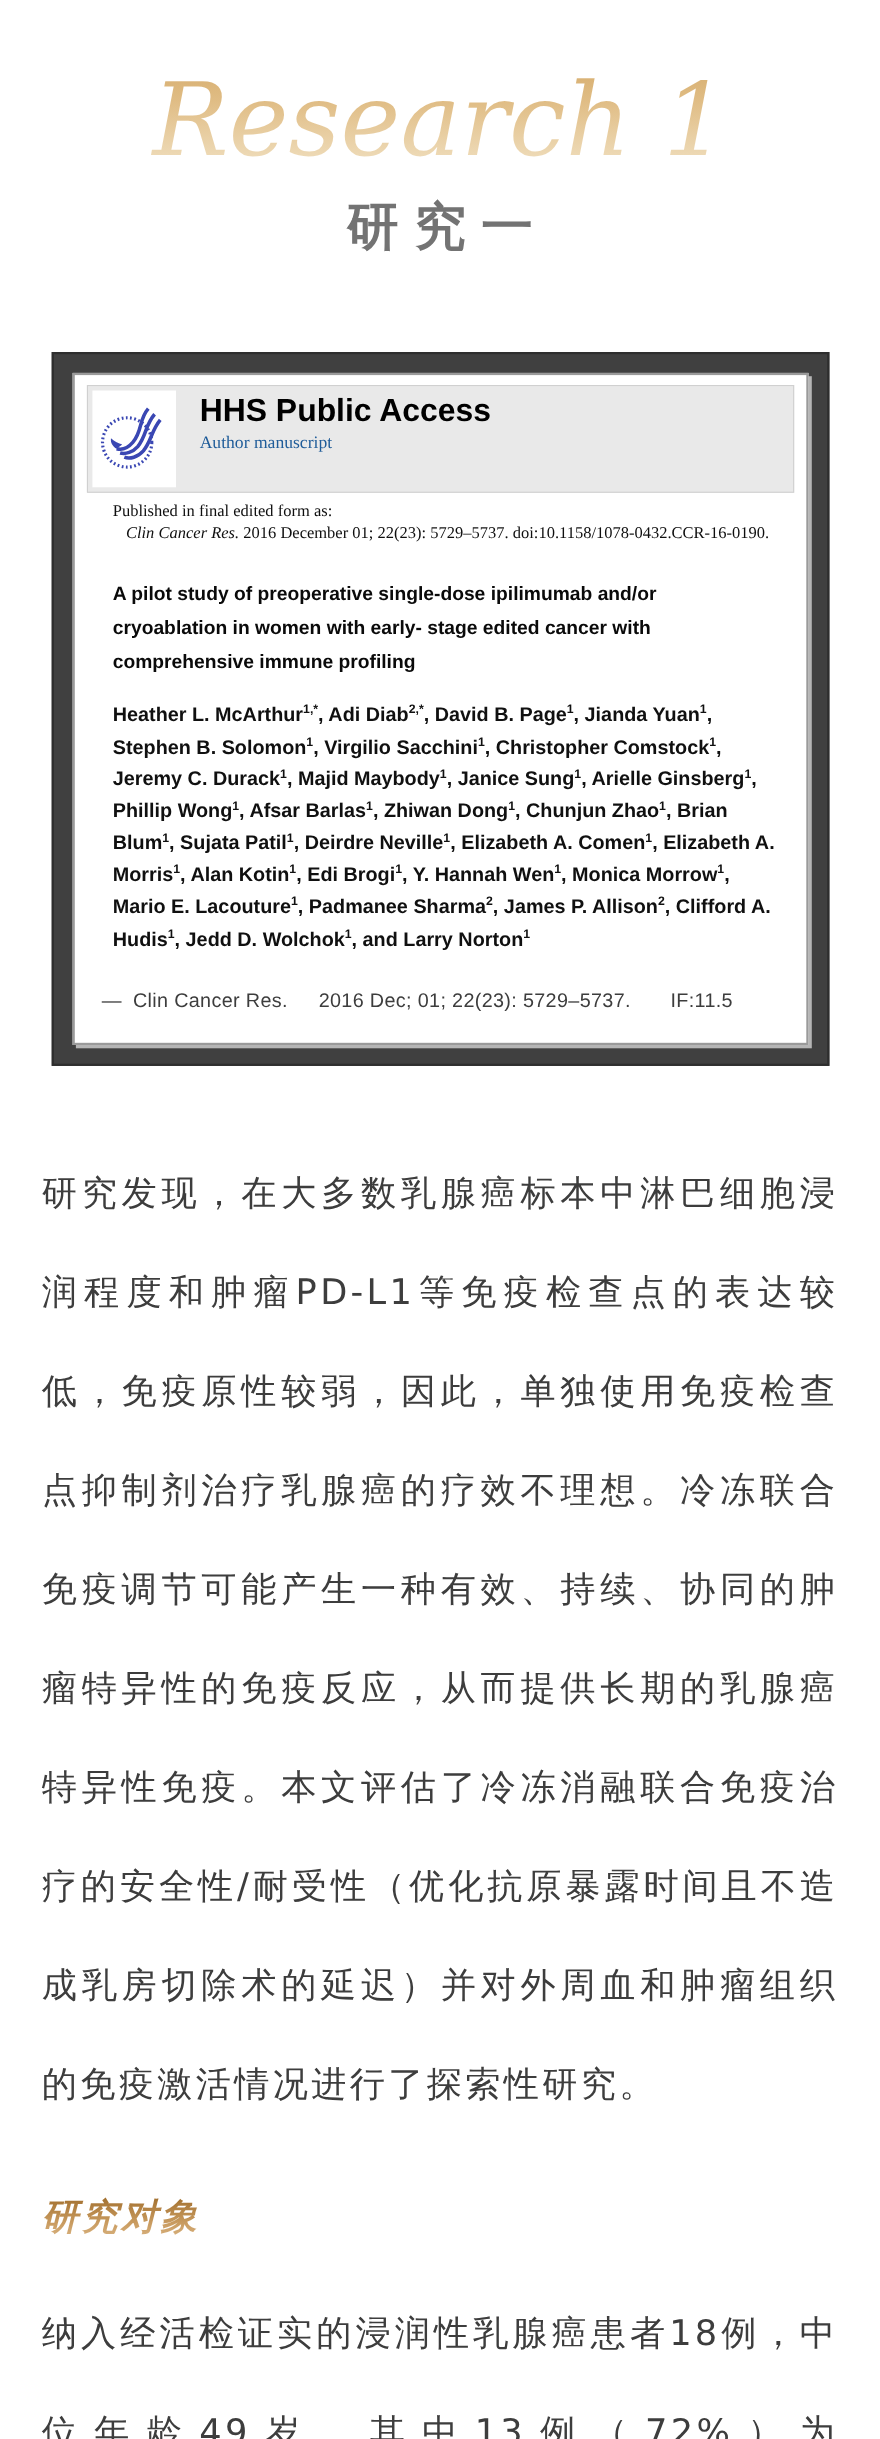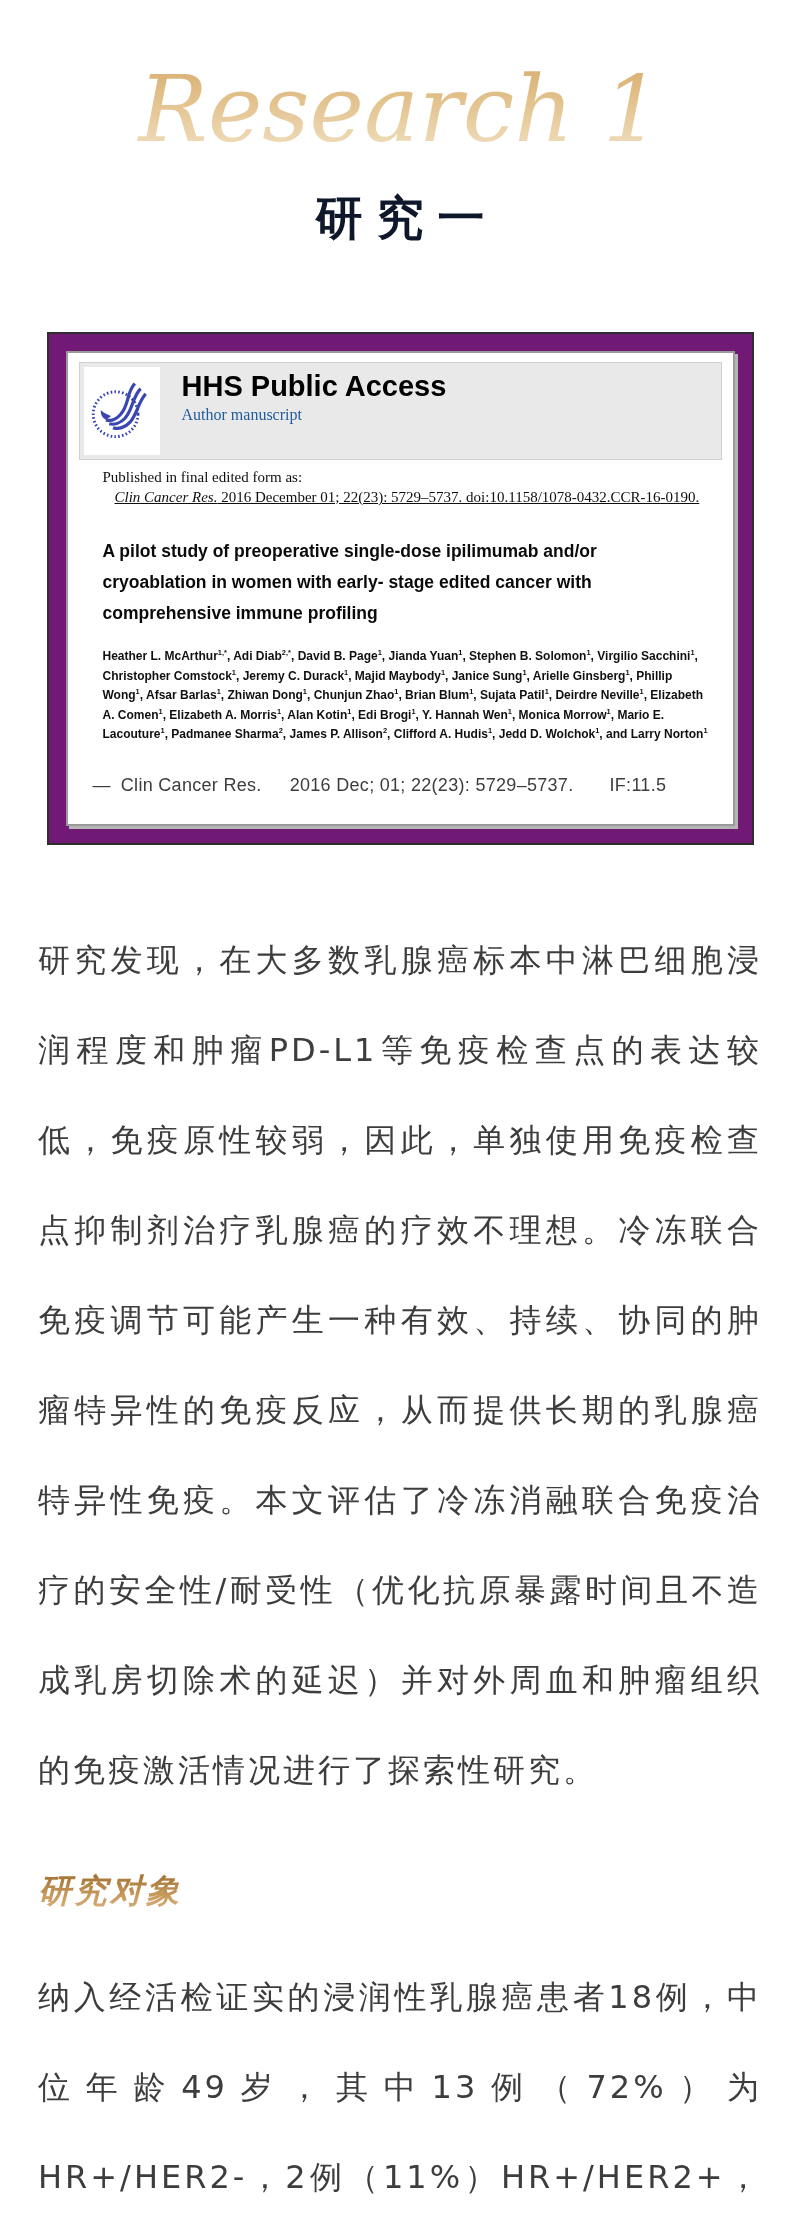--- a/index.html
+++ b/index.html
@@ -15,36 +15,36 @@
     font-style: italic;
     font-size: 92px;
     line-height: 1.25;
     background: linear-gradient(180deg, #c9974e 8%, #e0bd85 55%, #f4e7cd 100%);
     -webkit-background-clip: text;
     background-clip: text;
     color: #cf9d58;
     -webkit-text-fill-color: transparent;
   }
   .cn-title {
-    margin-top: 20px;
+    margin-top: 8px;
     font-family: Liberation Sans, sans-serif;
     font-size: 47px;
     font-weight: bold;
-    color: #0f172a;
+    color: #737373;
     letter-spacing: 14px;
     text-indent: 14px;
   }
 
   
   .paper-frame {
     width: 707px;
     margin: 82px auto 0;
     border: 2px solid #2e2e2e;
     padding: 17px;
-    background: #701a75;
+    background: #404040;
   }
   .paper-card {
     border: 2px solid #9a9a9a;
     box-shadow: 3px 3px 0 #b5b5b5;
     padding: 9px 11px 28px;
     background: #fff;
   }
   .hhs-strip {
     background: #e9e9e9;
     border: 1px solid #d0d0d0;
@@ -60,27 +60,27 @@
     display: flex;
     align-items: center;
     justify-content: center;
   }
   .hhs-text { padding: 7px 0 0 18px; }
   .hhs-title { font-size: 29px; font-weight: bold; color: #000; }
   .hhs-sub { font-family: "Liberation Serif", serif; font-size: 16px; color: #1f5c99; margin-top: 3px; }
   .hhs-avail { font-family: "Liberation Serif", serif; font-size: 16px; color: #1f5c99; margin-top: 3px; }
   .jn { font-style: italic; }
   .pub-line { font-family: "Liberation Serif", serif; font-size: 15px; color: #0f0f0f; margin: 9px 0 0 24px; }
-  .cite-line { font-family: "Liberation Serif", serif; font-size: 15px; color: #0f0f0f; margin: 3px 0 0 36px; text-decoration: underline; }
+  .cite-line { font-family: "Liberation Serif", serif; font-size: 15px; color: #0f0f0f; margin: 3px 0 0 36px; }
   .paper-title {
     font-size: 17.5px; font-weight: bold; color: #0a0a0a;
     margin: 30px 24px 0 24px; line-height: 1.78;
   }
   .authors {
-    font-size: 12px; font-weight: bold; color: #101010;
+    font-size: 18px; font-weight: bold; color: #101010;
     margin: 18px 6px 0 24px; line-height: 1.62;
   }
   .authors sup, .authors .thin { font-weight: bold; }
   sup { font-size: 62%; line-height: 0; }
   .card-footer { margin: 30px 0 0 14px; font-size: 18px; color: #3d3d3d; letter-spacing: 0.3px; }
   .card-footer .dash { margin-right: 10px; }
   .card-footer .fj { margin-right: 28px; }
   .card-footer .fd { margin-right: 36px; }
 
   

